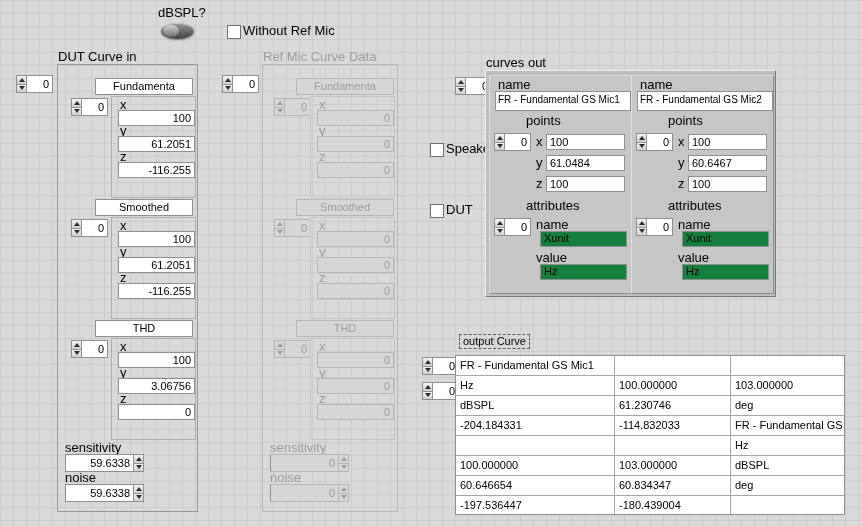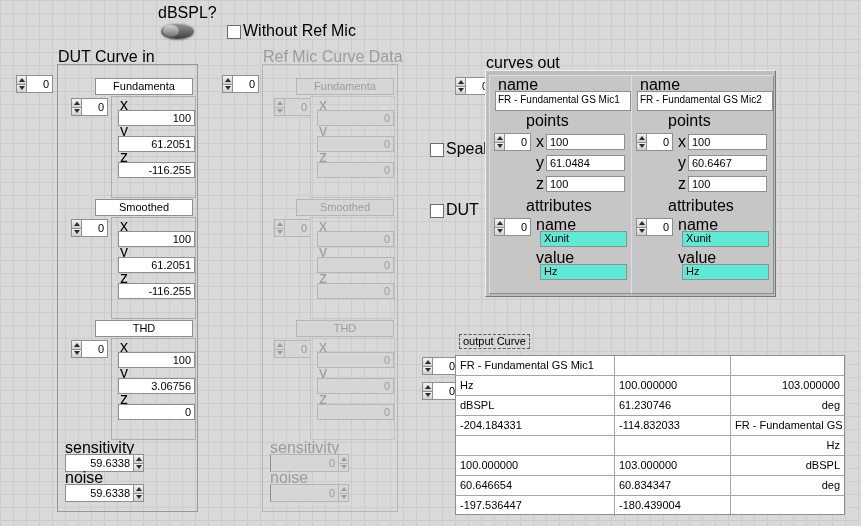--- a/index.html
+++ b/index.html
@@ -4,21 +4,21 @@
 <style>
   html,body{margin:0;padding:0;background:#bfbfbf;}
   .page{
     position:relative;width:861px;height:526px;overflow:hidden;
     background-color:#d9d9d9;
     background-image:linear-gradient(#cccccc 1px,transparent 1px),
                      linear-gradient(90deg,#cccccc 1px,transparent 1px);
     background-size:13px 13px;
     font-family:"Liberation Sans",sans-serif;font-size:11px;color:#000;
   }
-  .lbl{position:absolute;white-space:nowrap;font-size:16px;line-height:12px;}
+  .lbl{position:absolute;white-space:nowrap;font-size:13px;line-height:12px;}
   .dim{color:#9c9c9c;}
 
   
   .cluster{position:absolute;border:1px solid #979797;background:transparent;}
   .cluster.dis{border-color:#b6b6b6;}
 
   
   .str-field{position:absolute;background:#ffffff;border:1px solid #8f8f8f;height:15px;
              line-height:14px;font-size:11px;text-align:center;overflow:hidden;white-space:nowrap;}
   .num-field{position:absolute;left:6px;width:69px;height:14px;background:#ffffff;border:1px solid #8f8f8f;
@@ -59,29 +59,29 @@
   .knob{position:absolute;left:2px;top:2px;width:16px;height:12px;border-radius:50%;
         background:linear-gradient(180deg,#d6d6d6,#6d6d6d);}
   .cb{position:absolute;width:12px;height:12px;background:#ffffff;border:1px solid #6e6e6e;}
 
   
   .co-panel{position:absolute;width:289px;height:225px;background:#bdbdbd;
             border:1px solid;border-color:#efefef #787878 #787878 #efefef;}
   .co-sub{position:absolute;top:4px;width:141px;height:217px;background:#c6c6c6;
           border:1px solid;border-color:#dedede #8c8c8c #8c8c8c #dedede;}
   .co-name{left:5px;top:15px;width:130px;height:16px;font-size:10px;text-align:left;padding:1px 2px;line-height:14px;}
-  .attr-field{width:79px;height:14px;text-align:left;background:#5eead4;padding:0 3px;line-height:13px;}
+  .attr-field{width:79px;height:14px;text-align:left;background:#15803d;padding:0 3px;line-height:13px;}
 
   
   .out-title{position:absolute;border:1px dashed #5a5a5a;padding:0 3px 1px 3px;font-size:11px;background:transparent;white-space:nowrap;}
   .tbl{position:absolute;left:455px;top:355px;width:390px;height:160px;background:#ffffff;
        border:1px solid #8f8f8f;display:grid;grid-template-columns:159px 116px 113px;grid-auto-rows:20px;box-sizing:border-box;}
   .tcell{border-right:1px solid #a6a6a6;border-bottom:1px solid #a6a6a6;padding:3px 4px 0 4px;
          font-size:11px;white-space:nowrap;overflow:hidden;}
-  .tcell:nth-child(3n){border-right:none;text-align:right;}
+  .tcell:nth-child(3n){border-right:none;}
   .tcell:nth-child(n+22){border-bottom:none;}
 </style>
 </head>
 <body>
 
 <div class="page">
 
   <div class="lbl" style="left:158px;top:7px">dBSPL?</div>
   <div class="toggle" style="left:161px;top:23px">
     <div class="knob"></div>

